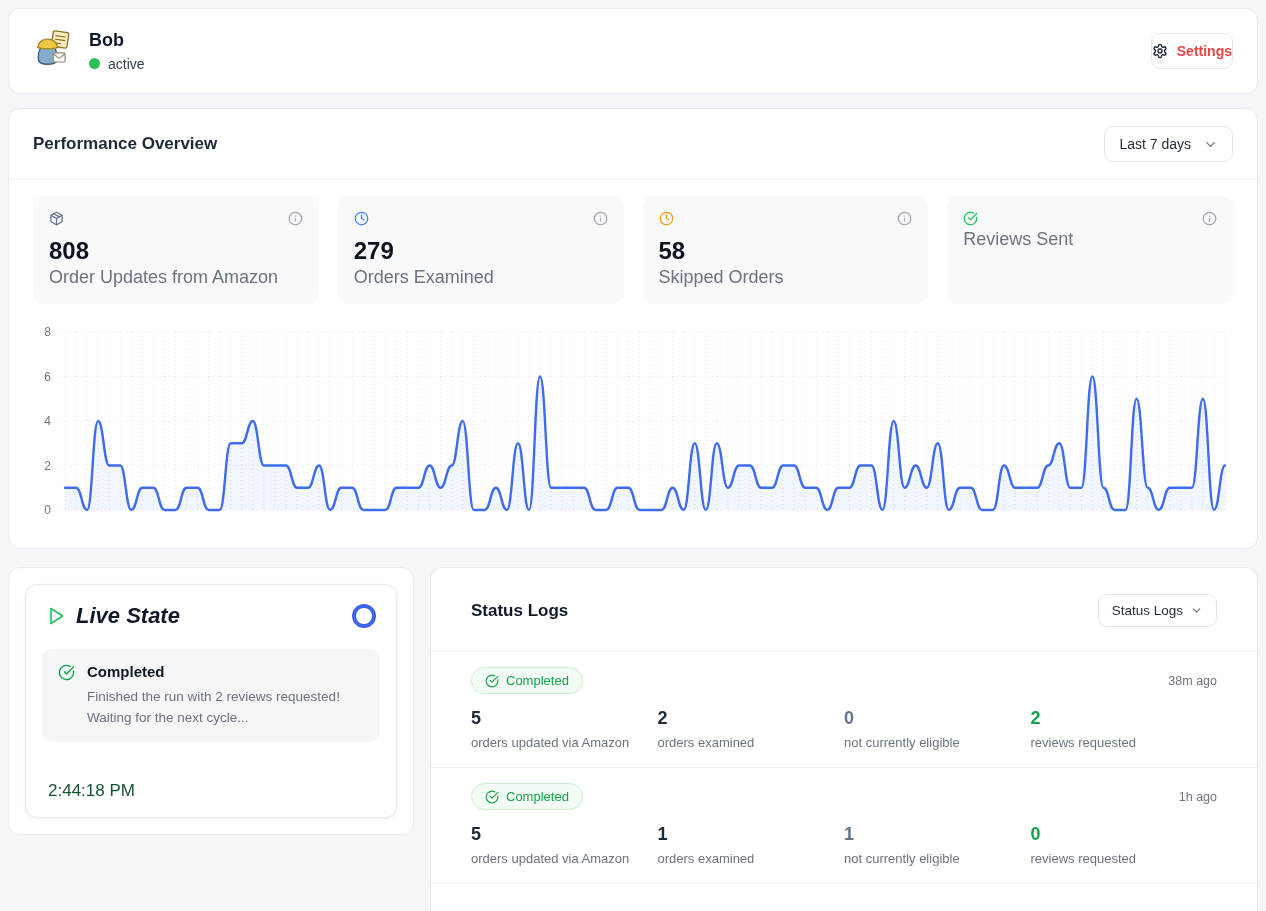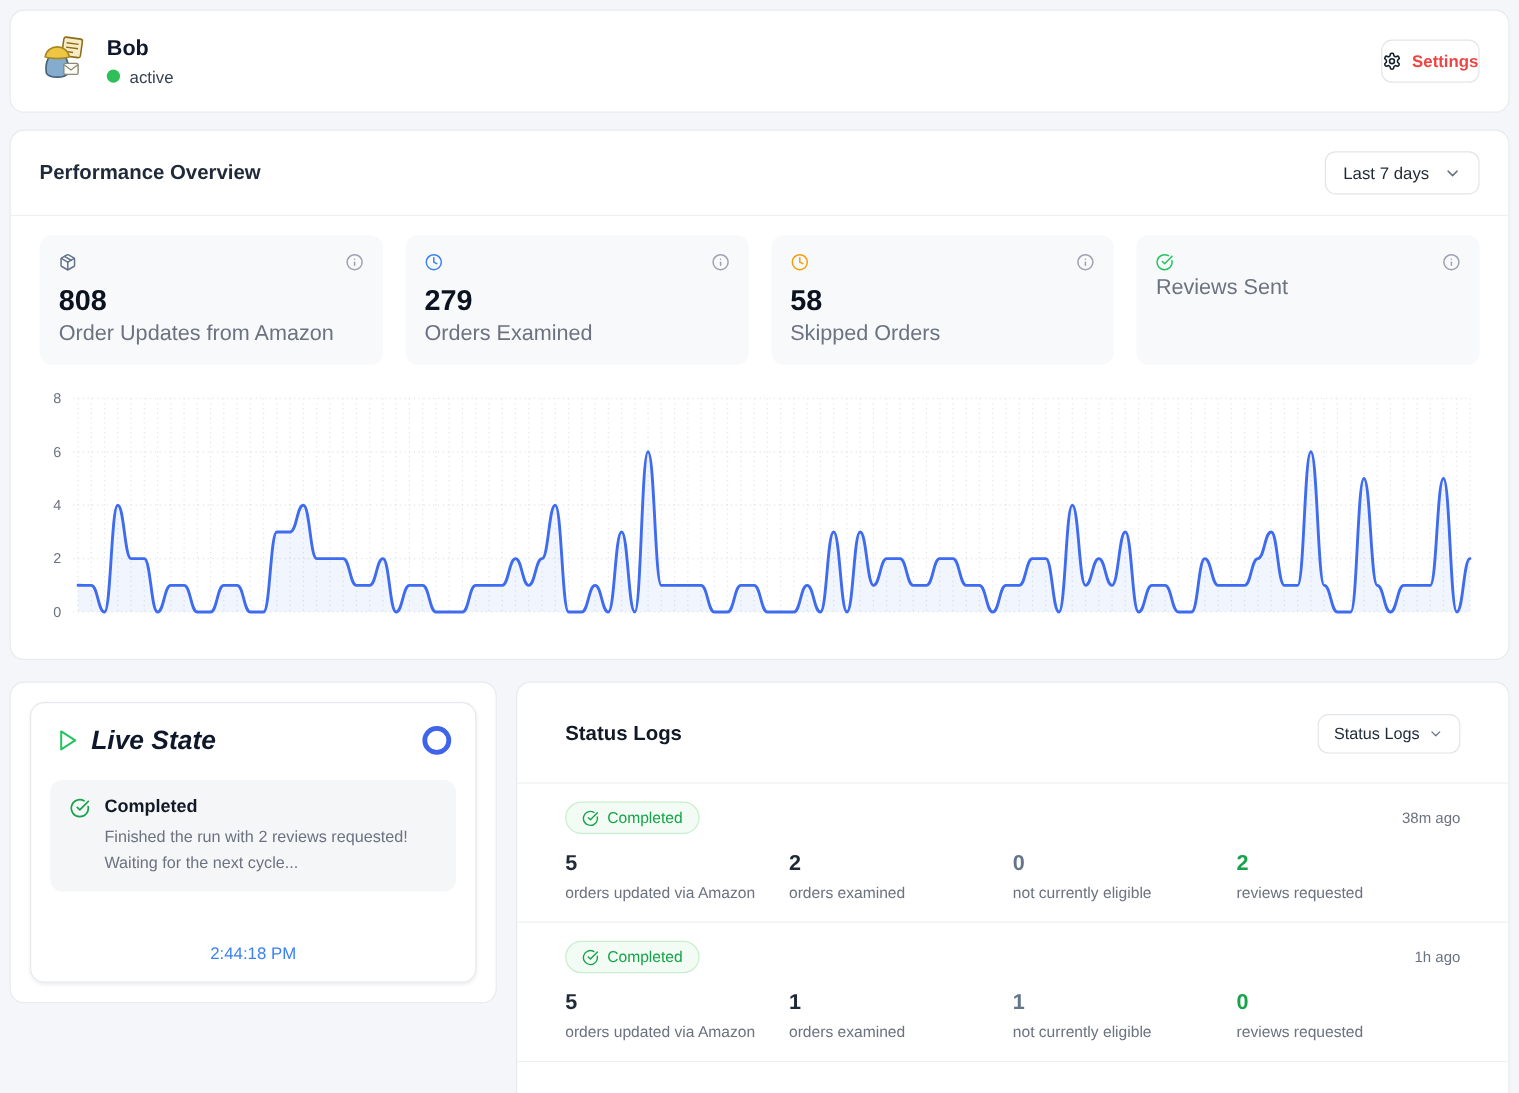--- a/index.html
+++ b/index.html
@@ -50,21 +50,21 @@
   .live-card { height:100%; border:1px solid #e7e9ed; border-radius:12px;
     box-shadow:0 1px 3px rgba(16,24,40,.07); padding:18px 16px 12px;
     display:flex; flex-direction:column; background:#fff; }
   .live-head { display:flex; align-items:center; gap:10px; padding:0 4px;font-style:italic; }
   .live-title { font-size:22px; font-weight:700; color:#0f172a; flex:1; }
   .ring { width:24px; height:24px; border:4px solid #3f63e9; border-radius:50%; }
   .live-msg { background:#f5f6f8; border-radius:10px; margin-top:20px; padding:13px 16px;
     display:flex; gap:12px; align-items:flex-start; }
   .msg-title { font-size:15px; font-weight:700; color:#111827; margin-top:1px; }
   .msg-text { font-size:13.5px; color:#6b7280; line-height:1.55; margin-top:7px; max-width:276px; }
-  .live-time { margin-top:auto; text-align:center; font-size:14px; color:#3b82f6; padding:12px 6px 4px; }
+  .live-time { margin-top:auto; text-align:left; font-size:17px; color:#14532d; padding:12px 6px 4px; }
 
   .logs-card { flex:1; min-height:620px; }
   .logs-head { display:flex; justify-content:space-between; align-items:center;
     padding:26px 40px 24px; border-bottom:1px solid #eef0f3; }
   .logs-title { font-size:17px; font-weight:700; color:#111827; }
   .select-sm { display:inline-flex; align-items:center; gap:7px; background:#fff;
     border:1px solid #e2e5ea; border-radius:9px; padding:8px 13px;
     font-size:13.5px; color:#1f2937; cursor:pointer; font-family:inherit; }
 
   .log-entry { padding:15px 40px 17px; border-bottom:1px solid #eef0f3; }

